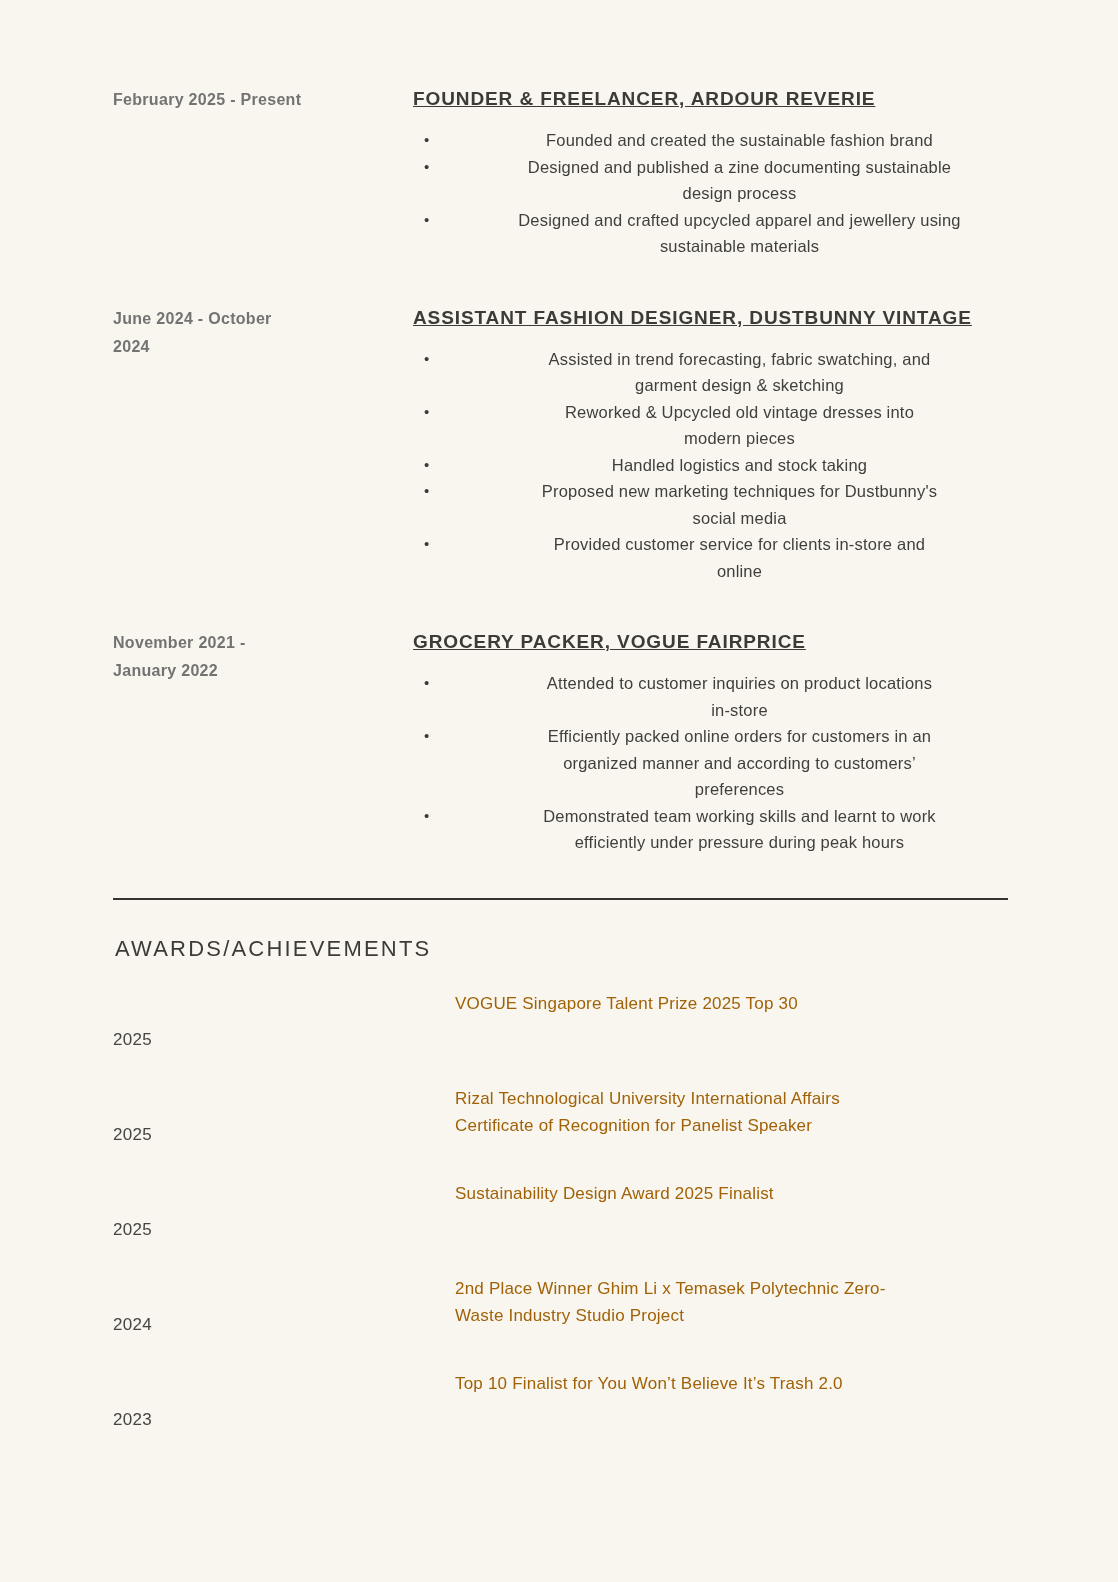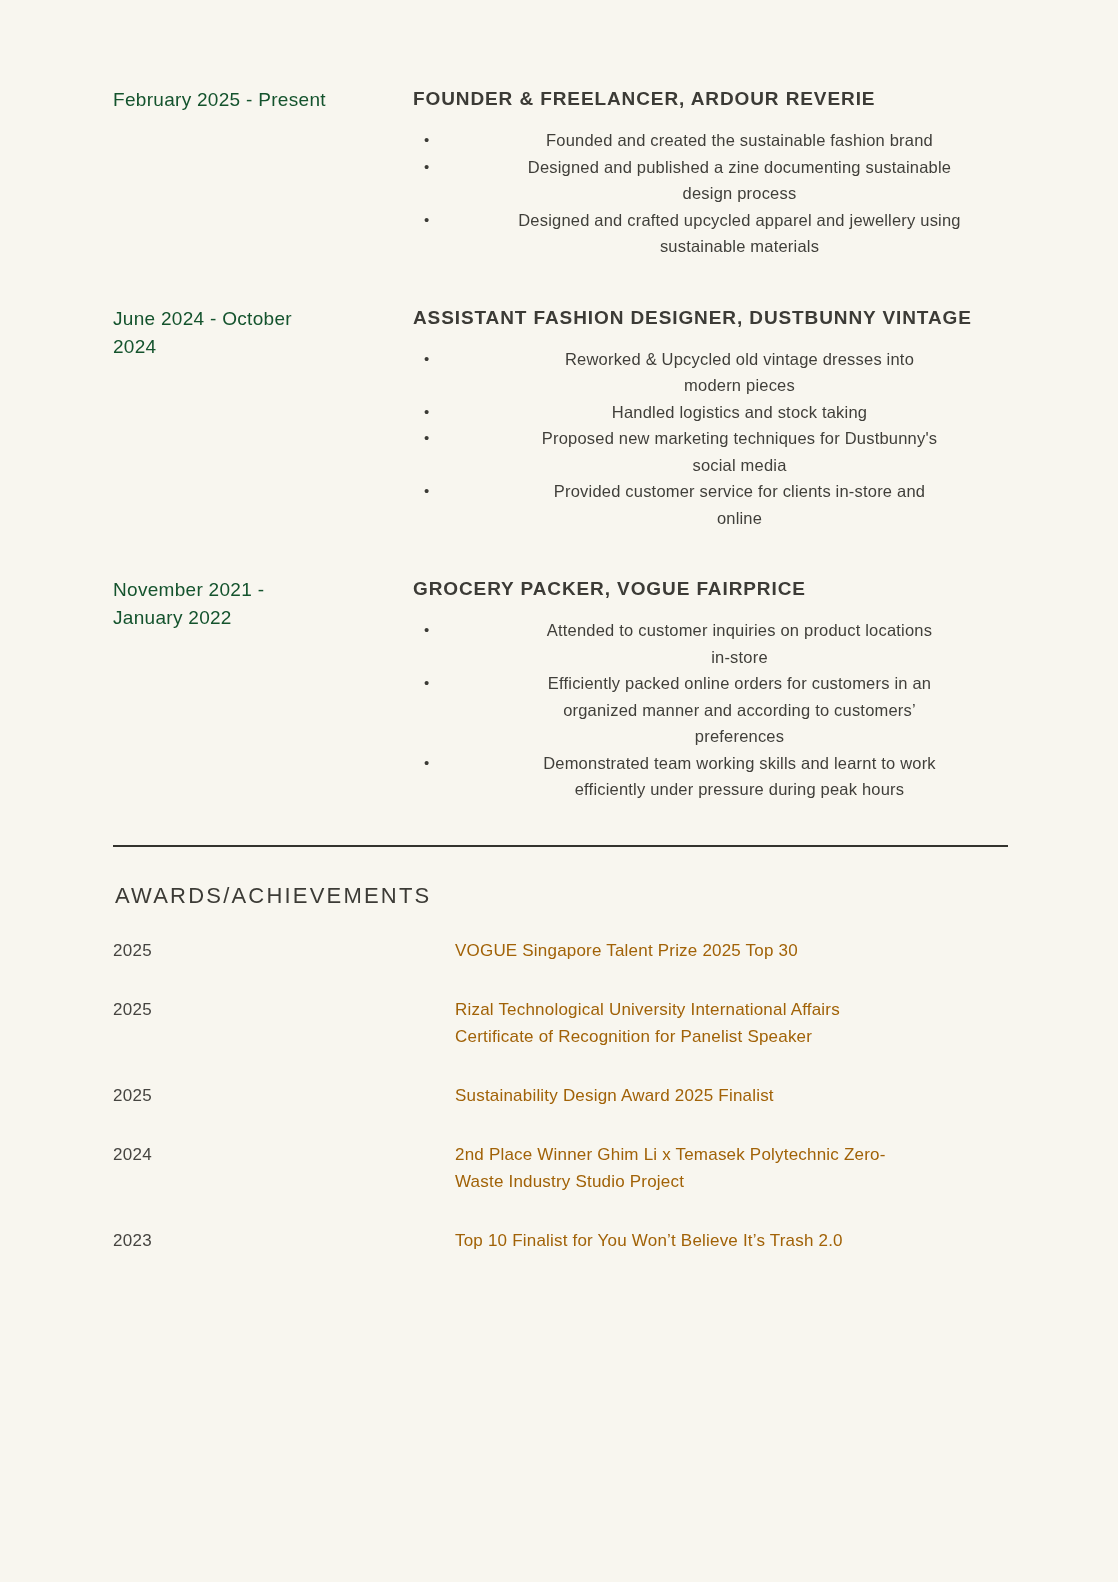--- a/index.html
+++ b/index.html
@@ -22,39 +22,41 @@
   }
   
   .entry {
     display: flex;
     align-items: flex-start;
     margin-bottom: 42px;
   }
   .entry-date {
     flex: 0 0 300px;
     width: 300px;
-    font-size: 19px;
+    font-size: 16px;
     line-height: 28px;
     letter-spacing: 0.3px;
-    color: #14532d;
+    color: #737373;
     white-space: pre-line;
     padding-top: 3px;
+    font-weight: bold;
   }
   .entry-content {
     flex: 1 1 auto;
     min-width: 0;
   }
   .entry-title {
     margin: 0 0 12px 0;
     font-size: 19px;
     font-weight: bold;
     letter-spacing: 0.9px;
     line-height: 32px;
     color: #3c3b36;
     white-space: pre-line;
+    text-decoration: underline;
   }
   ul.bullets {
     margin: 0;
     padding: 0 0 0 28px;
     list-style: none;
     text-align: center;
   }
   ul.bullets li {
     position: relative;
     font-size: 16.5px;
@@ -91,20 +93,21 @@
     align-items: flex-start;
     margin-bottom: 32px;
   }
   .award-year {
     flex: 0 0 342px;
     width: 342px;
     font-size: 17px;
     line-height: 27px;
     letter-spacing: 0.3px;
     color: #454440;
+    margin-top: 36px;
   }
   .award-desc {
     flex: 1 1 auto;
     min-width: 0;
     font-size: 17px;
     line-height: 27px;
     letter-spacing: 0.2px;
     color: #a16207;
     white-space: pre-line;
   }
@@ -130,20 +133,22 @@
       </div>
     </div>
 
 
     <div class="entry">
       <div class="entry-date">June 2024 - October
 2024</div>
       <div class="entry-content">
         <h3 class="entry-title">ASSISTANT FASHION DESIGNER, DUSTBUNNY VINTAGE</h3>
         <ul class="bullets">
+          <li>Assisted in trend forecasting, fabric swatching, and
+garment design &amp; sketching</li>
           <li>Reworked &amp; Upcycled old vintage dresses into
 modern pieces</li>
           <li>Handled logistics and stock taking</li>
           <li>Proposed new marketing techniques for Dustbunny's
 social media</li>
           <li>Provided customer service for clients in-store and
 online</li>
         </ul>
       </div>
     </div>

